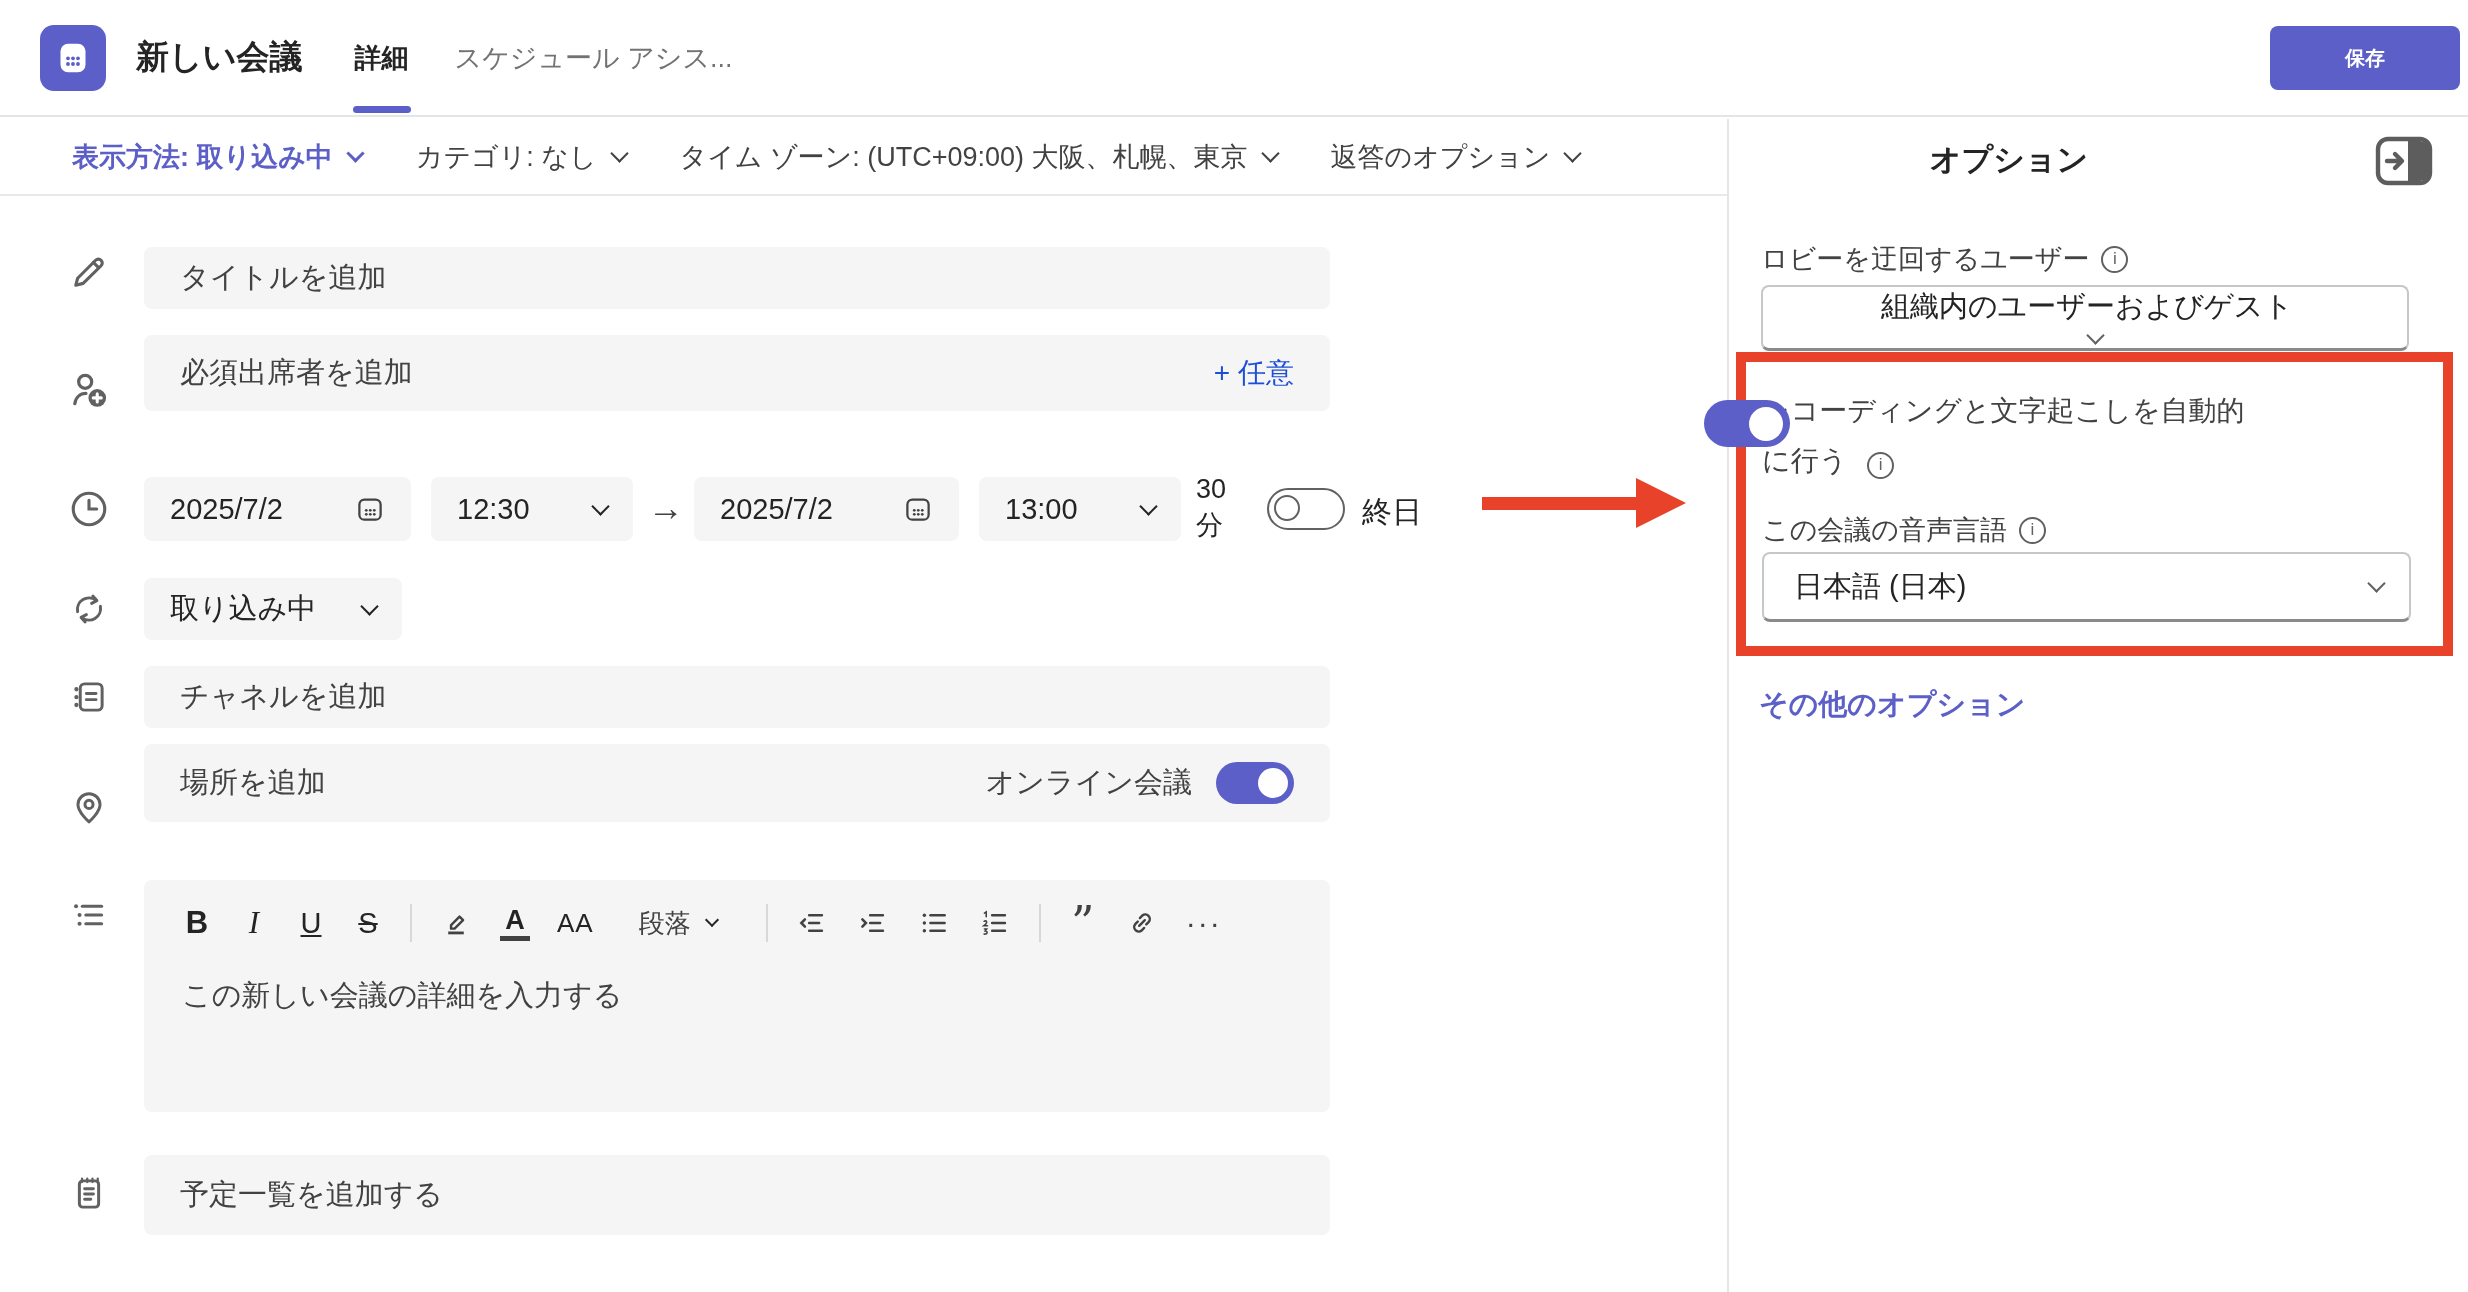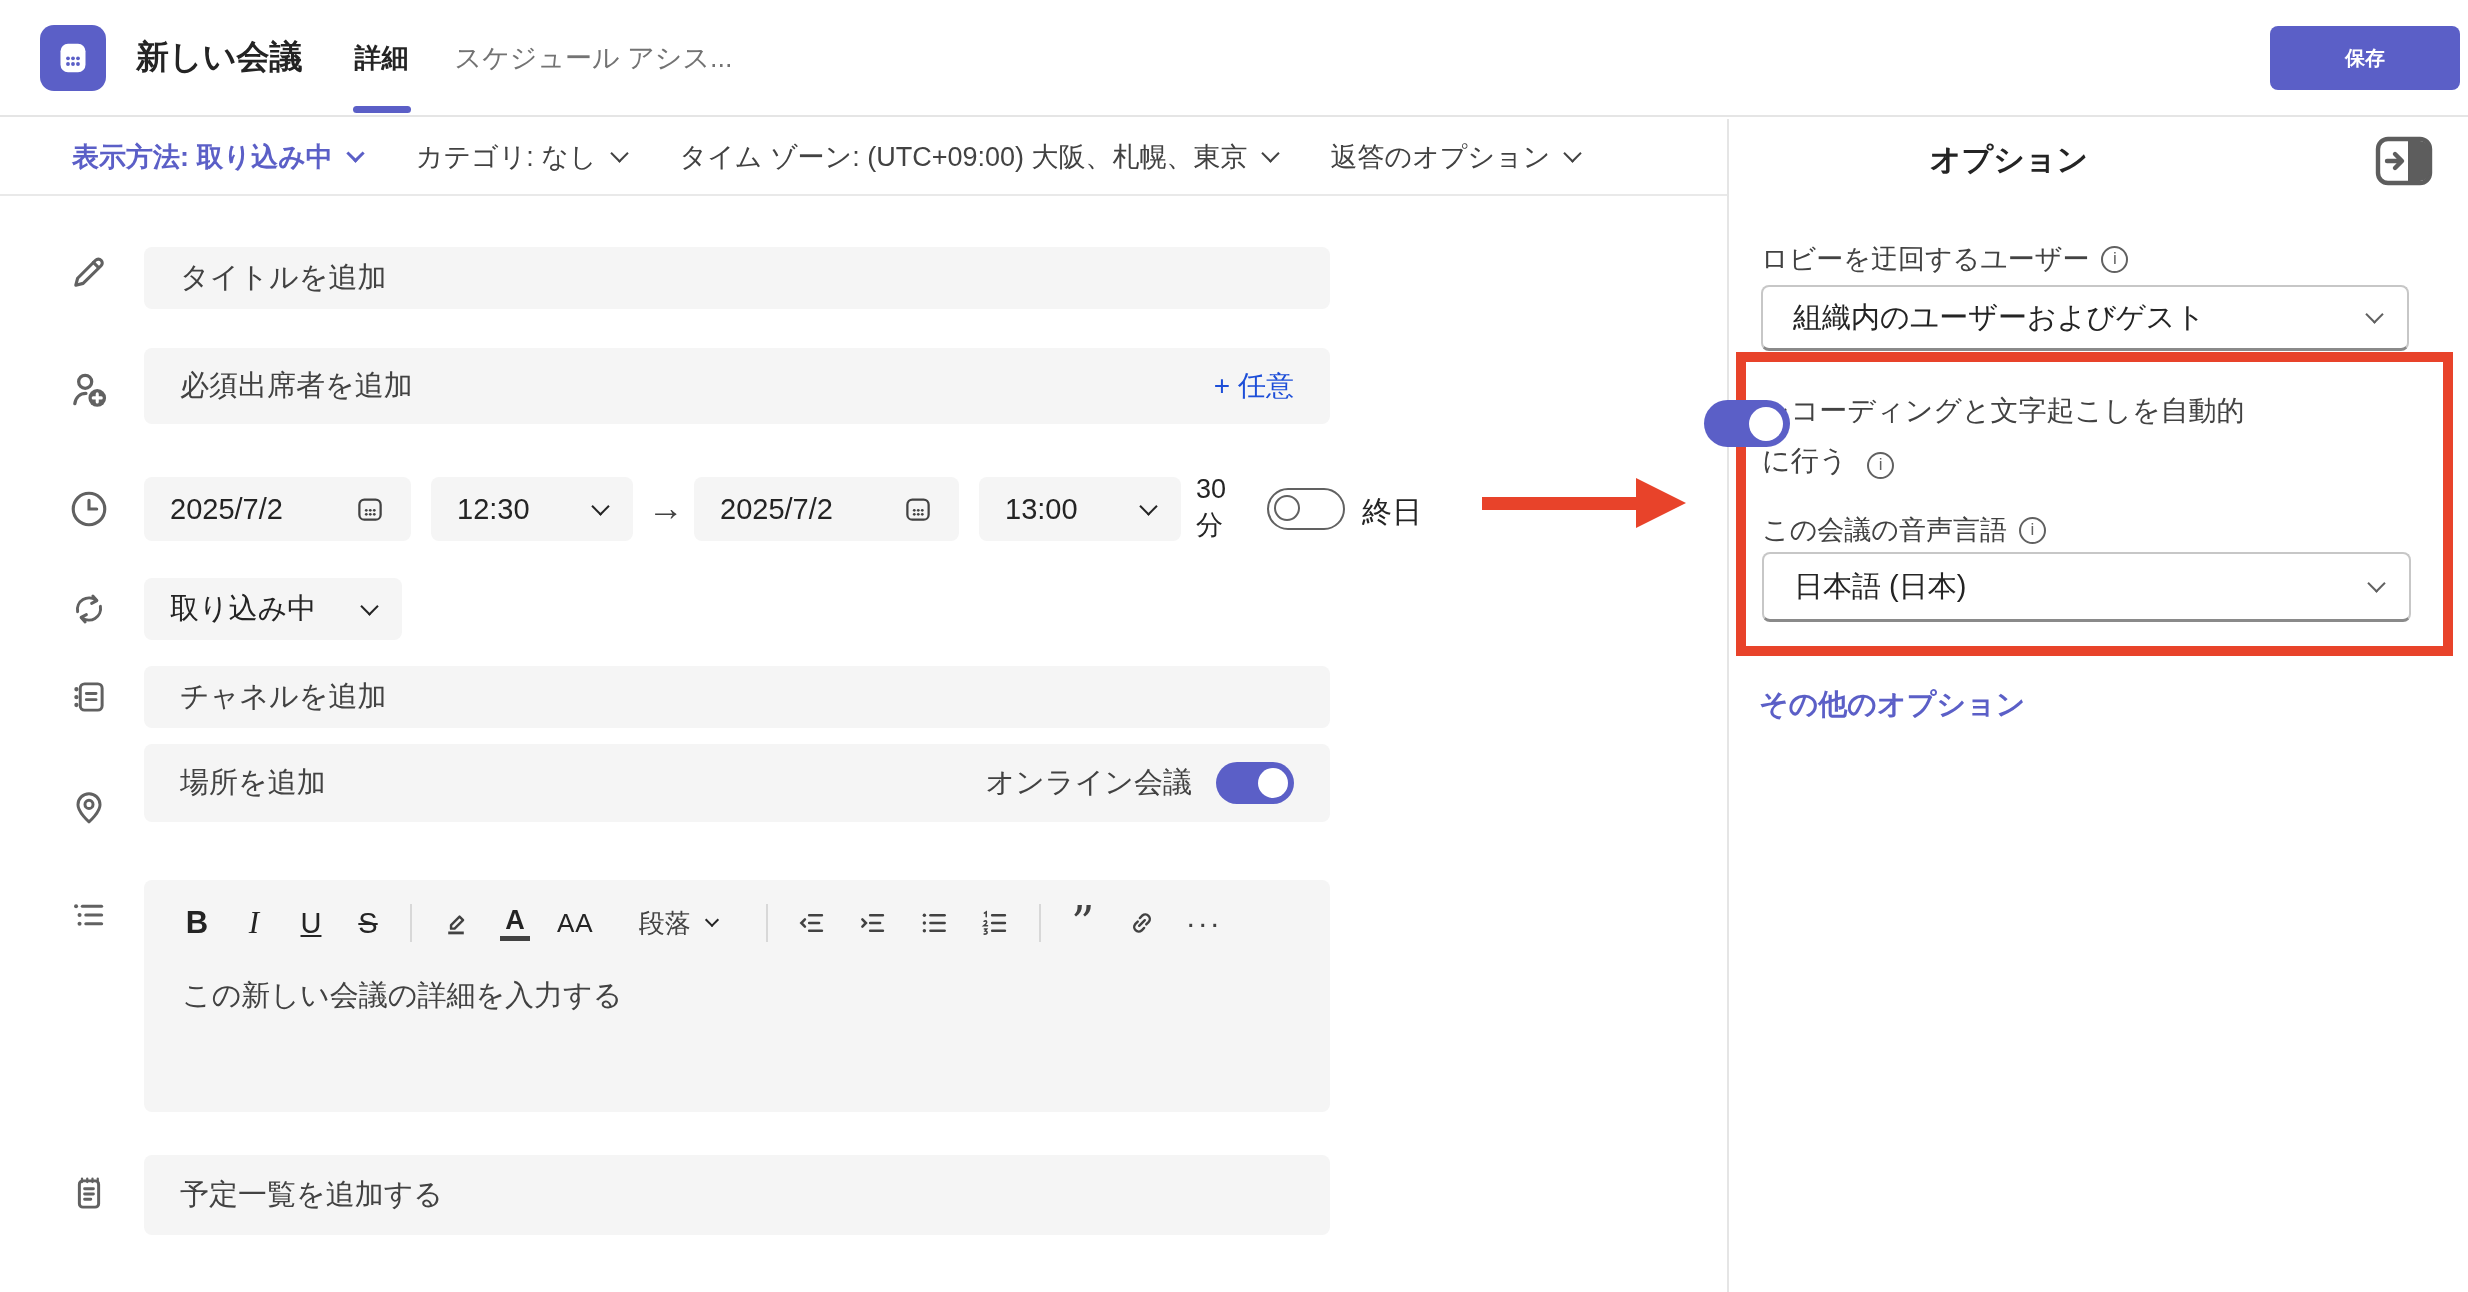--- a/index.html
+++ b/index.html
@@ -142,21 +142,21 @@
     </div>
 
     <div class="row-icon" style="top:249px;">
       <svg class="icn" width="46" height="46" viewBox="0 0 24 24" fill="none">
         <circle cx="10" cy="7.2" r="3.4" stroke="#616161" stroke-width="1.7"></circle>
         <path d="M4.6 18.6c.5-3.4 2.8-5.3 5.8-5.3" stroke="#616161" stroke-width="1.7" stroke-linecap="round"></path>
         <circle cx="16.3" cy="15.6" r="4.6" fill="#616161"></circle>
         <path d="M16.3 13.5v4.2M14.2 15.6h4.2" stroke="#ffffff" stroke-width="1.6" stroke-linecap="round"></path>
       </svg>
     </div>
-    <div class="field" style="top:229px; height:76px;">
+    <div class="field" style="top:216px; height:76px;">
       <span>必須出席者を追加</span>
       <span class="optional">+ 任意</span>
     </div>
 
     <div class="row-icon" style="top:368px;">
       <svg class="icn" width="44" height="44" viewBox="0 0 24 24" fill="none" stroke="#616161" stroke-width="1.7" stroke-linecap="round">
         <circle cx="12" cy="12" r="8.6"></circle>
           <path d="M12 7.2V12h4.2"></path>
       </svg>
     </div>
@@ -338,21 +338,21 @@
         <rect x="2" y="2" width="26" height="22" rx="5" stroke="#5d5d5d" stroke-width="2.2"></rect>
         <path d="M17 3h6a5 5 0 015 5v10a5 5 0 01-5 5h-6z" fill="#5d5d5d"></path>
         <path d="M6.5 13h7M10.5 9.5L14 13l-3.5 3.5" stroke="#5d5d5d" stroke-width="2.2" stroke-linecap="round" stroke-linejoin="round"></path>
       </svg>
     </div>
 
     <div class="opt-label abs" style="top:122px; left:32px;">
       <span>ロビーを迂回するユーザー</span>
       <span class="inf">i</span>
     </div>
-    <div class="select abs" style="top:166px; left:32px; width:648px; height:66px;">
+    <div class="select abs" style="top:166px; left:32px; width:648px; height:66px;flex-direction:column;">
       <span>組織内のユーザーおよびゲスト</span>
       <span class="chev" style="color:#616161;"></span>
     </div>
 
     <div class="red-box">
       <div class="rec-label">
         <span>レコーディングと文字起こしを自動的に行う</span>
         <span class="inf">i</span>
       </div>
       <div class="toggle big abs" style="top:38px; right:42px;">

